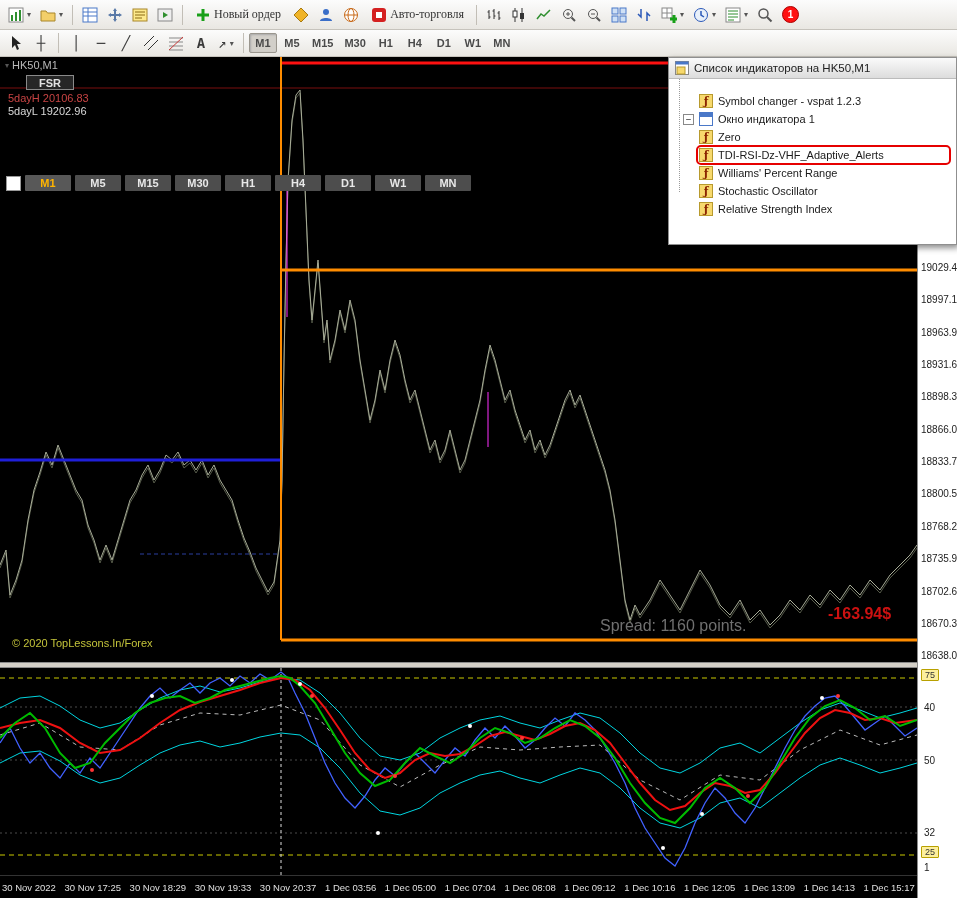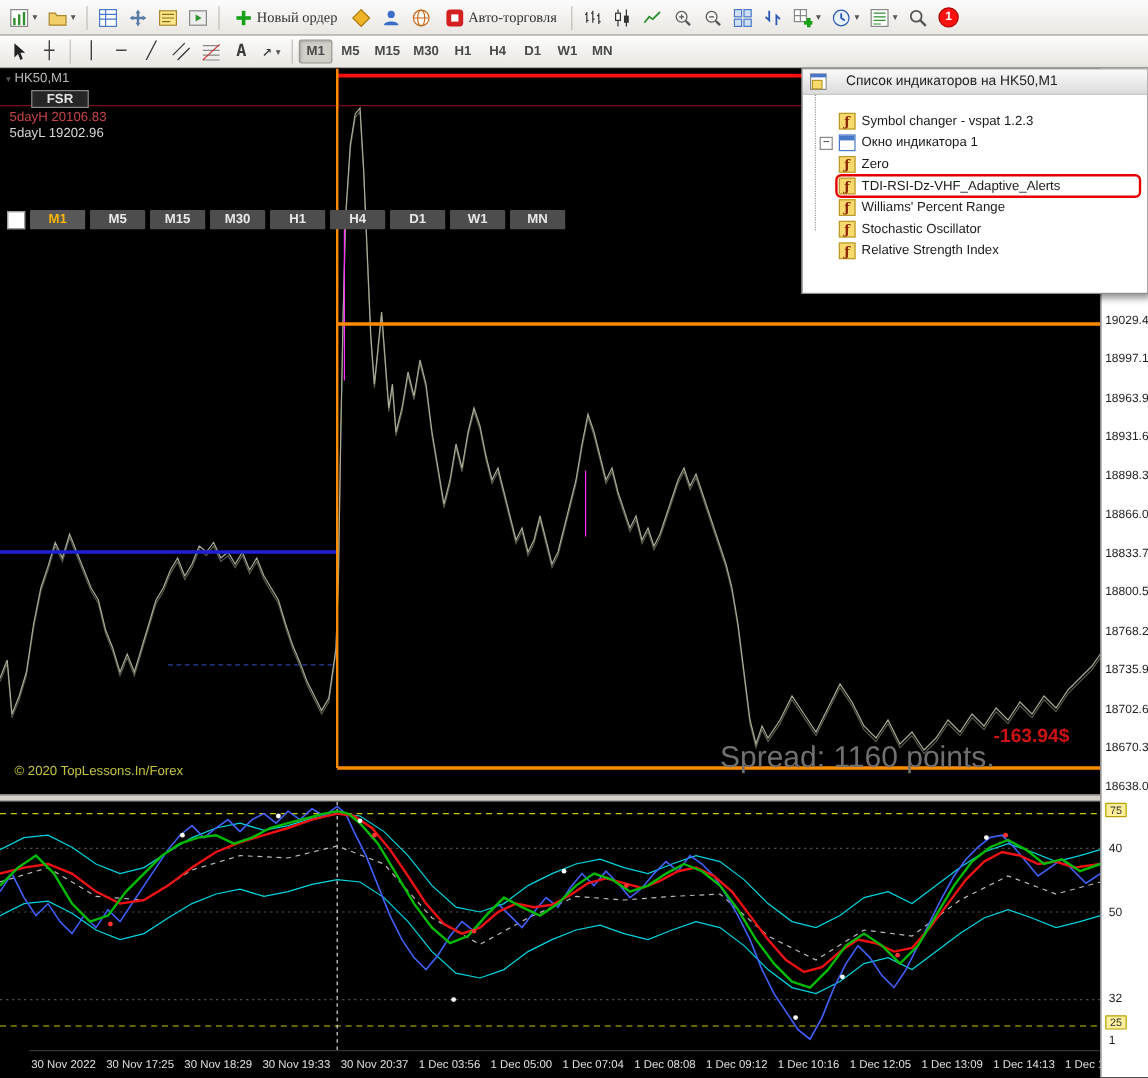--- a/index.html
+++ b/index.html
@@ -40,47 +40,47 @@
   #tf-row { top:118px; left:6px; display:flex; gap:4px; align-items:center; }
   .swatch { width:15px; height:15px; background:#fff; border:1px solid #999; }
   .ctf { width:46px; height:16px; background:#4d4d4d; color:#e8e8e8; font-size:11px; font-weight:bold;
          display:flex; align-items:center; justify-content:center; border-radius:1px; }
   .ctf.active { color:#ffb400; background:#585858; }
   #sym-row { top:135px; left:0; display:flex; gap:1px; }
   .sym { height:15px; padding:0 8px; background:#3f3f3f; color:#f0f0f0; font-size:10px;
          display:flex; align-items:center; justify-content:center; }
   .sym.active { background:var(--active-symbol-bg,#a00000); color:#ffcc00; font-weight:bold; }
   .sym.cut { padding:0 4px; width:22px; overflow:hidden; }
-  #spread-label { top:560px; left:600px; color:#707070; font-size:25px; }
+  #spread-label { top:560px; left:600px; color:#707070; font-size:16px; }
   #pnl-label { top:548px; left:828px; color:var(--pnl-red,#cc1111); font-size:16px; font-weight:bold; }
   #copyright { top:580px; left:12px; color:#c3c33a; font-size:11px; }
 
   
   #divider { position:absolute; top:662px; left:0; width:917px; height:6px; background:#d4d0c8;
              border-top:1px solid #8a8a8a; border-bottom:1px solid #8a8a8a; }
   #panel { position:absolute; top:668px; left:0; width:917px; height:207px; background:#000; overflow:hidden; }
   #panel svg { position:absolute; top:0; left:0; width:917px; height:207px; }
 
   
   #time-axis { position:absolute; top:875px; left:0; width:917px; height:23px; background:#000;
                display:flex; align-items:center; justify-content:space-between; padding:0 2px;
-               border-top:1px solid #333;margin-left:24px; }
+               border-top:1px solid #333; }
   #time-axis span { color:#e0e0e0; font-size:9.5px; white-space:nowrap; }
   #price-axis { position:absolute; top:57px; right:0; width:40px; height:841px; background:#fff;
                 border-left:1px solid #8a8a8a; }
   .pa-label { position:absolute; left:3px; font-size:10px; color:#222; white-space:nowrap; }
   .ps-label { position:absolute; left:6px; font-size:10px; color:#222; }
   .ps-label.badge-y { left:3px; background:#fdef9c; border:1px solid #b8a000; padding:0 3px;
                       font-size:9px; color:#333; border-radius:1px; }
 
   
   #popup { position:absolute; top:57px; left:668px; width:289px; height:188px; background:#fff;
            border:1px solid #8f8f8f; box-shadow:2px 3px 6px rgba(0,0,0,.45); z-index:50; }
   #popup-title { height:21px; background:linear-gradient(#fafafa,#dcdcdc); border-bottom:1px solid #bbb;
-                 display:flex; align-items:center; gap:16px; padding:0 6px; font-size:11.5px; color:#222; }
+                 display:flex; align-items:center; gap:5px; padding:0 6px; font-size:11.5px; color:#222; }
   #popup-body { position:relative; padding-top:13px; }
   .tree-guide { position:absolute; left:10px; top:0; bottom:26px; border-left:1px dotted #9a9a9a; }
   .p-row { height:18px; display:flex; align-items:center; gap:5px; font-size:11px; color:#1a1a1a; }
   .ind-30 { padding-left:30px; } .ind-14 { padding-left:14px; }
   .fx-ic { width:14px; height:14px; background:#f7d96d; border:1px solid #b89a2e; color:#8b2500;
            font-size:11px; font-weight:bold; display:flex; align-items:center; justify-content:center;
            font-family:"DejaVu Serif", serif; flex:0 0 auto; }
   .win-ic { width:14px; height:14px; background:#fff; border:1px solid #4a78c8; flex:0 0 auto; position:relative; }
   .win-ic::before { content:""; position:absolute; top:0; left:0; right:0; height:4px; background:#4a78c8; }
   .expander { width:11px; height:11px; border:1px solid #888; background:#fff; font-size:9px; color:#333;

